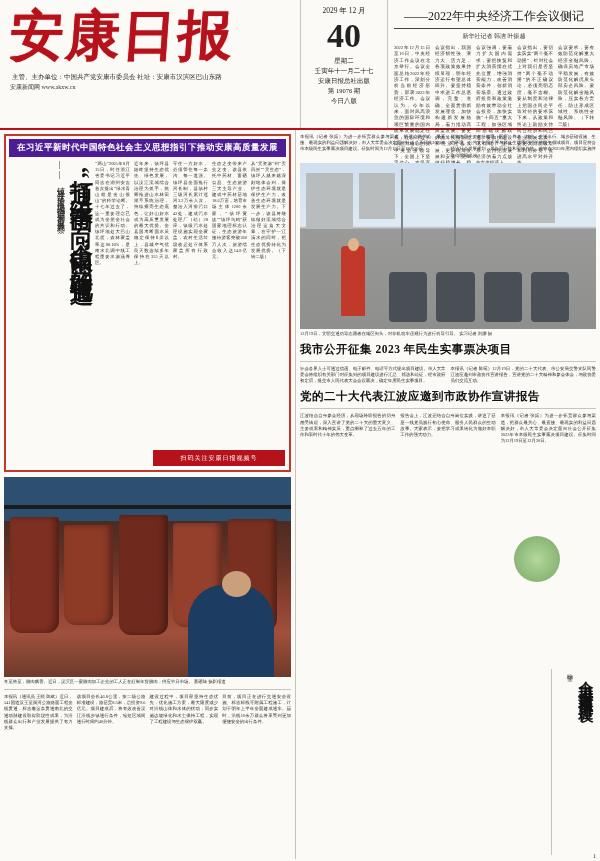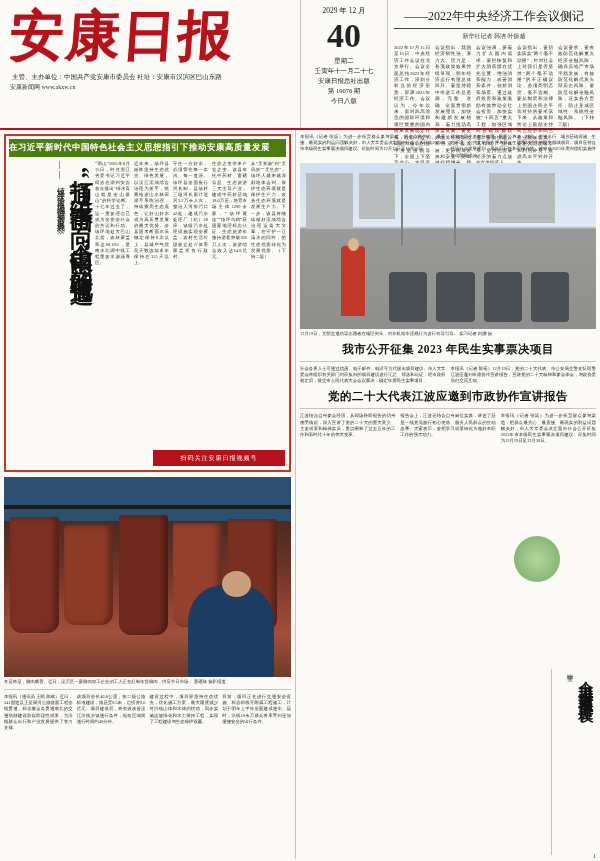--- a/index.html
+++ b/index.html
@@ -36,21 +36,21 @@
   .mh-col{flex:1;font-size:4.6px;line-height:6.4px;color:#2b2b2b;text-align:justify;}
   
   .tiny{font-size:4.4px;line-height:6.2px;color:#2b2b2b;text-align:justify;}
   
   .body{display:flex;height:729px;}
   .col-left{width:296px;border-right:1px solid #c9c4b8;box-sizing:border-box;padding:4px;}
   .col-right{flex:1;box-sizing:border-box;padding:4px;}
   
   .feature{border:2px solid #c0392b;padding:3px;box-sizing:border-box;position:relative;height:338px;}
   .feature-banner{
-    background:#4d7c0f;color:#fff;font-size:8.5px;text-align:left;font-weight:bold;
+    background:#4c1d95;color:#fff;font-size:8.5px;text-align:center;font-weight:bold;
     padding:3px 0;letter-spacing:0.5px;
   }
   .feature-inner{display:flex;height:300px;margin-top:4px;}
   .vtitle{
     width:86px;display:flex;flex-direction:row-reverse;justify-content:flex-start;gap:2px;
   }
   .vt-main{
     writing-mode:vertical-rl;font-size:23px;font-weight:bold;color:#111;
     letter-spacing:3px;line-height:27px;height:100%;
   }
@@ -62,21 +62,21 @@
   .feature-text .tiny{flex:1;}
   .ad-strip{
     position:absolute;bottom:4px;right:4px;width:132px;height:16px;background:#b5121b;
     color:#fff;font-size:6px;display:flex;align-items:center;justify-content:center;
     letter-spacing:1px;
   }
   
   .photo{position:relative;overflow:hidden;background:#6b5a49;}
   .cap{font-size:4.4px;color:#333;line-height:6px;margin-top:2px;}
   .hl2{font-size:13px;font-weight:bold;text-align:center;color:#111;margin:5px 0 3px;letter-spacing:0.5px;}
-  .hl3{font-size:11.5px;font-weight:bold;text-align:center;color:#111;margin:5px 0 3px;letter-spacing:0.5px;}
+  .hl3{font-size:11.5px;font-weight:bold;text-align:left;color:#111;margin:5px 0 3px;letter-spacing:0.5px;}
   .rule{height:1px;background:#c9c4b8;margin:4px 0;}
   .cols2{display:flex;gap:5px;}
   .cols3{display:flex;gap:5px;}
   .cols4{display:flex;gap:4px;}
   
   .vpromo{
     position:absolute;right:4px;bottom:6px;width:44px;height:186px;border-left:1px solid #c9c4b8;
     display:flex;flex-direction:row-reverse;align-items:flex-start;
   }
   .vpromo .t{writing-mode:vertical-rl;font-size:15px;font-weight:bold;letter-spacing:3px;color:#111;line-height:20px;}

